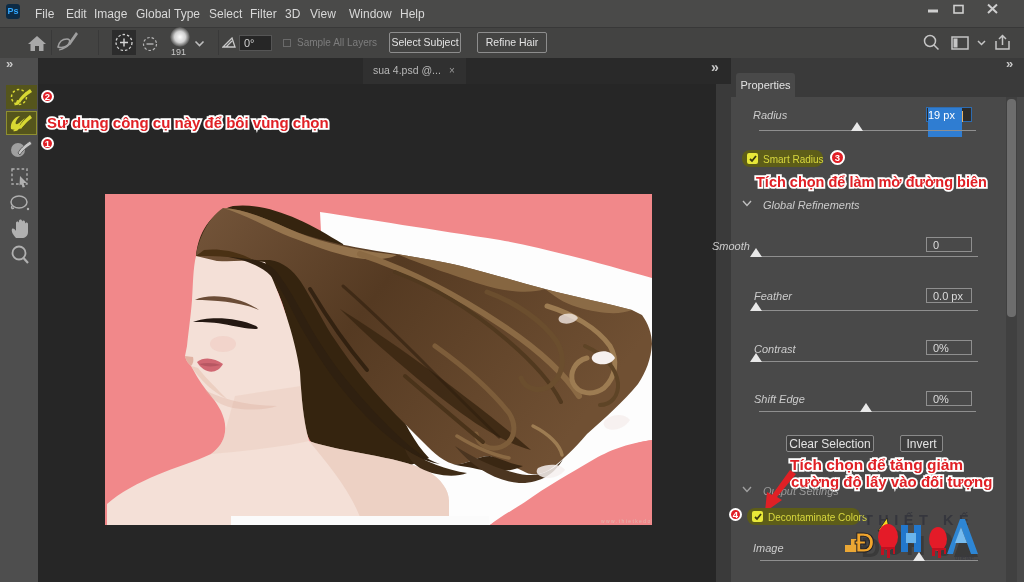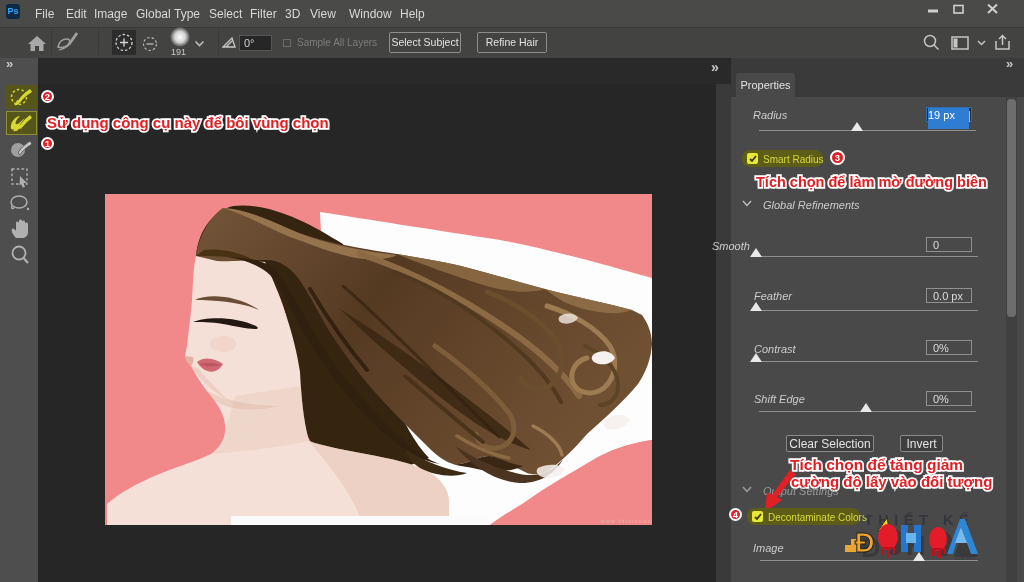--- a/index.html
+++ b/index.html
@@ -137,20 +137,21 @@
       <circle cx="8" cy="8" r="5.5"></circle>
         <line x1="12" y1="12" x2="16.5" y2="16.5"></line>
       <rect x="30" y="4" width="16" height="12"></rect>
         <rect x="31.5" y="5.5" width="4" height="9" fill="#c5c5c5" stroke="none"></rect>
       <path d="M56 8 L59.5 11.5 L63 8"></path>
       <path d="M74 8 L74 16 L87 16 L87 8 M77 6 L80.5 2.5 L84 6 M80.5 3 L80.5 12"></path>
     </g>
   </svg>
 
   <div class="abs" id="tabstrip"></div>
+  <div class="tab" style="left:363px;width:103px;background:#303030;padding:6px 0 0 10px">sua 4.psd @...<span class="x">×</span></div>
   <div class="abs" style="left:711px;top:59px;color:#c8c8c8;font-size:14px;font-weight:bold">»</div>
 
   <div class="abs" id="toolcol"></div>
   <div class="abs" style="left:6px;top:56px;color:#c8c8c8;font-size:13px;font-weight:bold">»</div>
   <div class="tool toolhl" style="top:85px"></div>
   <div class="tool toolhl" style="top:111px;border:1px solid #8f8f2f"></div>
   <svg class="abs" style="left:6px;top:85px" width="31" height="24" viewBox="0 0 31 24">
     <circle cx="13" cy="12" r="7.5" fill="none" stroke="#d8d833" stroke-width="1.5" stroke-dasharray="2.5 2.2"></circle>
     <path d="M12 16 C14 12 18 8 24 4 L26 7 C20 11 16 14 14 18 Z" fill="#d8d833"></path>
     <path d="M11 15 C13 15 14 16 13.5 18 C13 20 10 20.5 8 20 C10 19 10 17 11 15 Z" fill="#d8d833"></path>
@@ -255,21 +256,21 @@
     <text x="7" y="18" font-size="15" font-weight="bold" fill="#e02025" stroke="#ffffff" stroke-width="3.5" paint-order="stroke" font-family="Liberation Sans">Sử dụng công cụ này để bôi vùng chọn</text>
   </svg>
   <div class="redcirc" style="left:41px;top:137px">1</div>
 
   <div class="abs" id="panel"></div>
   <div class="abs" id="paneltop"></div>
   <div class="abs" id="proptab">Properties</div>
   <div class="abs" style="left:1006px;top:56px;color:#c8c8c8;font-size:13px;font-weight:bold">»</div>
 
   <div class="plabel" style="left:753px;top:109px">Radius</div>
-  <div class="pinput" style="left:926px;top:107px;border-color:#2e6cb0;background:#2d2b29;padding-left:1px"><span style="background:#2f7dd2;color:#fff;display:inline-block;height:21px;padding:0 14px 0 0">19 px</span><span style="display:inline-block;width:1px;height:11px;background:#e8b46a;vertical-align:middle"></span></div>
+  <div class="pinput" style="left:926px;top:107px;border-color:#2e6cb0;background:#2d2b29;padding-left:1px"><span style="background:#2f7dd2;color:#fff;display:inline-block;height:29px;padding:0 7px 0 0">19 px</span><span style="display:inline-block;width:1px;height:11px;background:#e8b46a;vertical-align:middle"></span></div>
   <div class="ptrack" style="left:759px;top:130px;width:217px"></div>
   <div class="pthumb" style="left:851px;top:122px"></div>
 
   <div class="cbrow" style="left:742px;top:150px;width:81px">
     <div class="cbbox"></div>
       <div class="cbtxt">Smart Radius</div>
     <svg class="abs" style="left:7px;top:5px" width="8" height="8" viewBox="0 0 8 8">
         <path d="M1 4 L3 6 L7 1" stroke="#3a3a10" stroke-width="1.8" fill="none"></path>
       </svg>
   </div>

